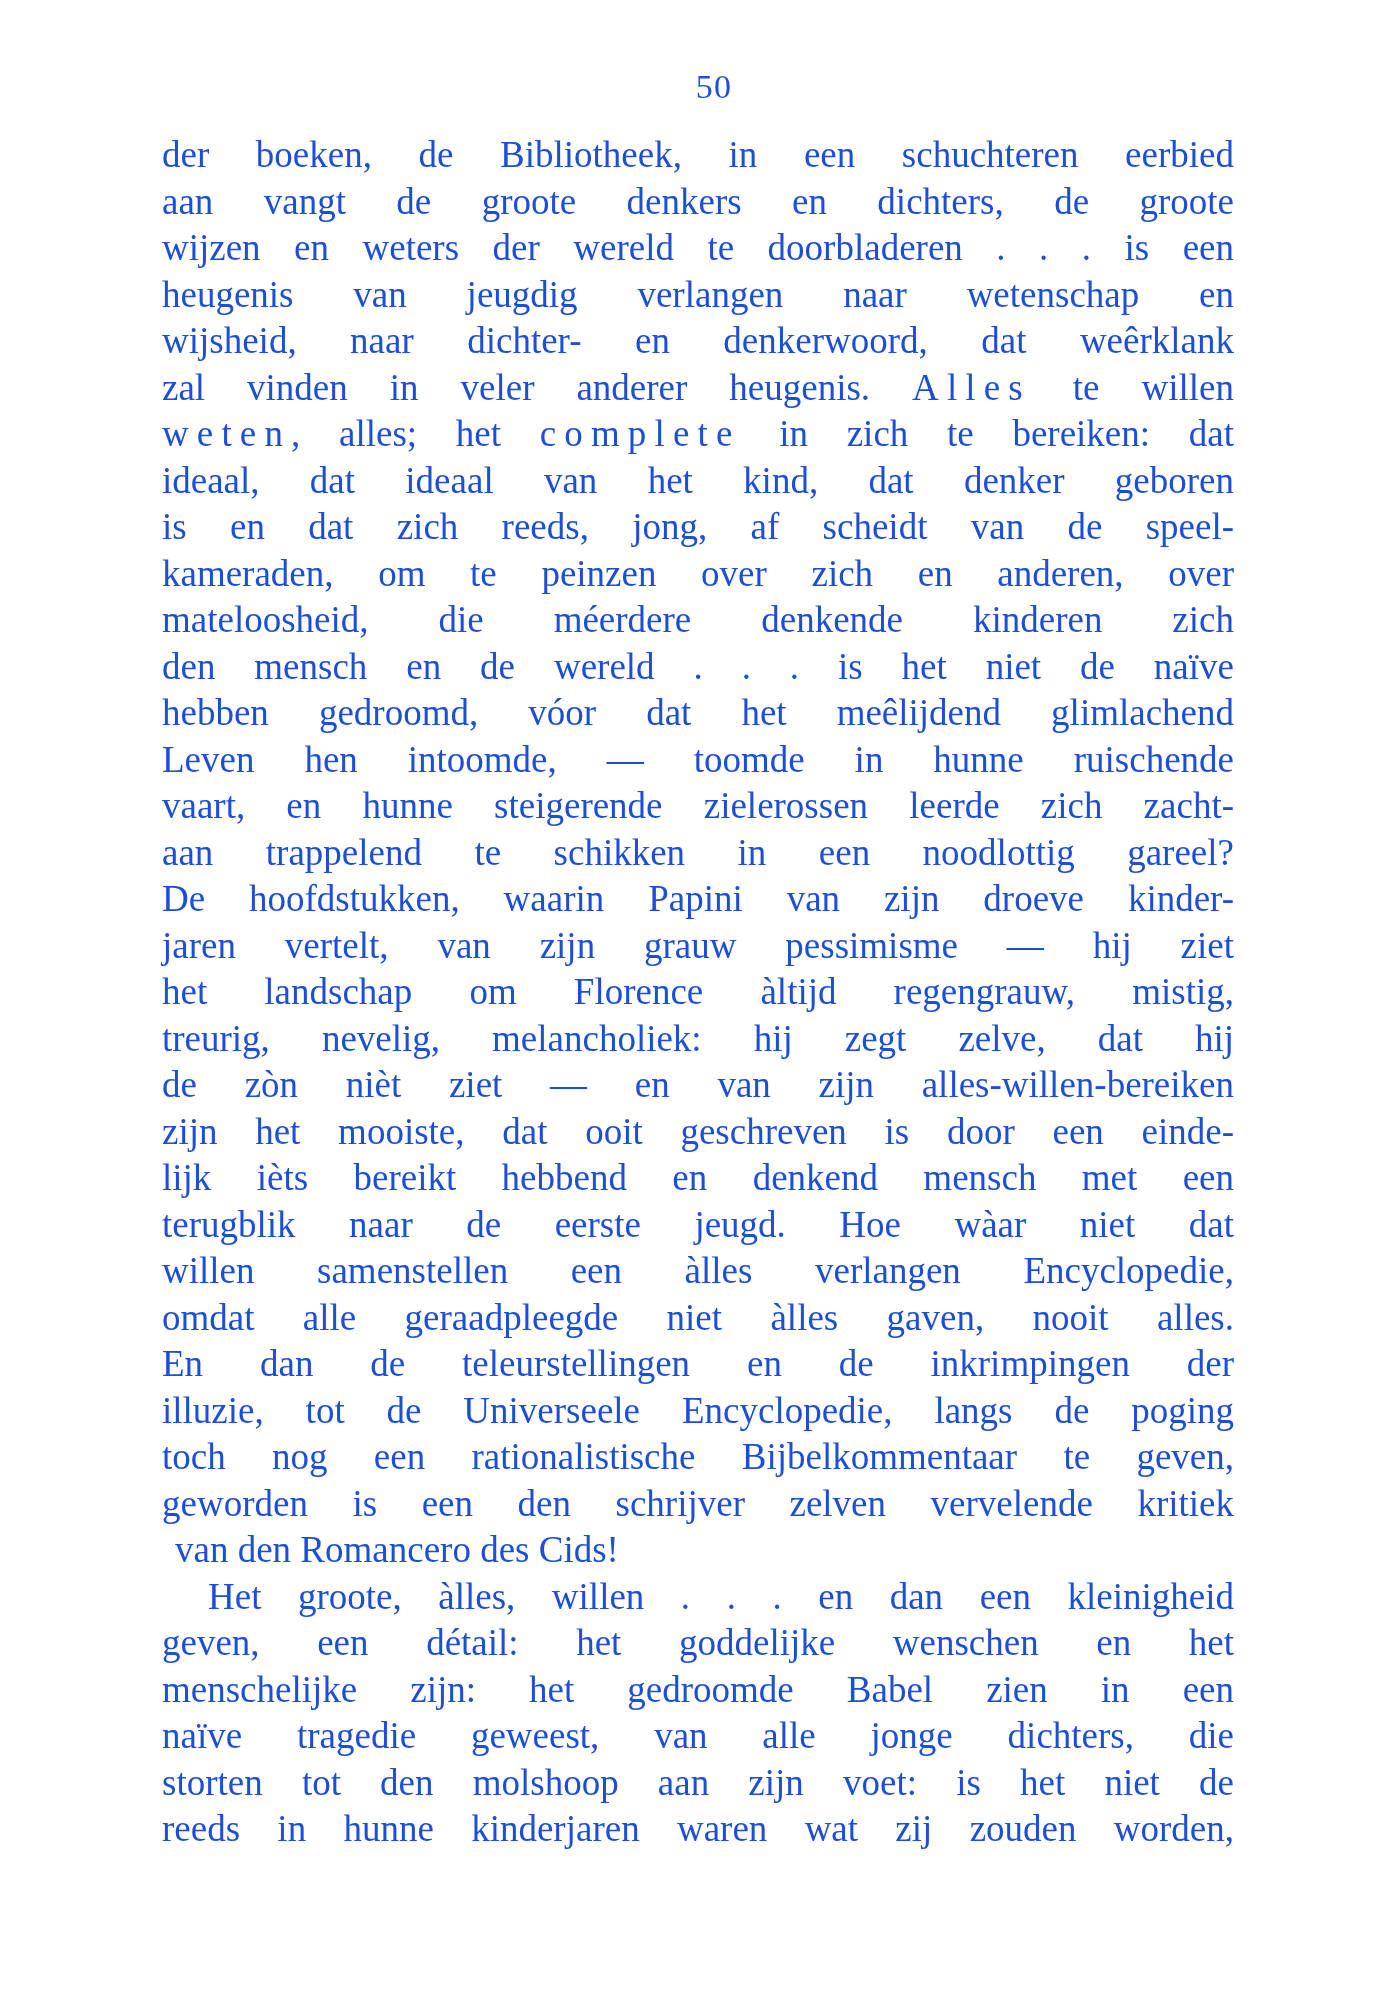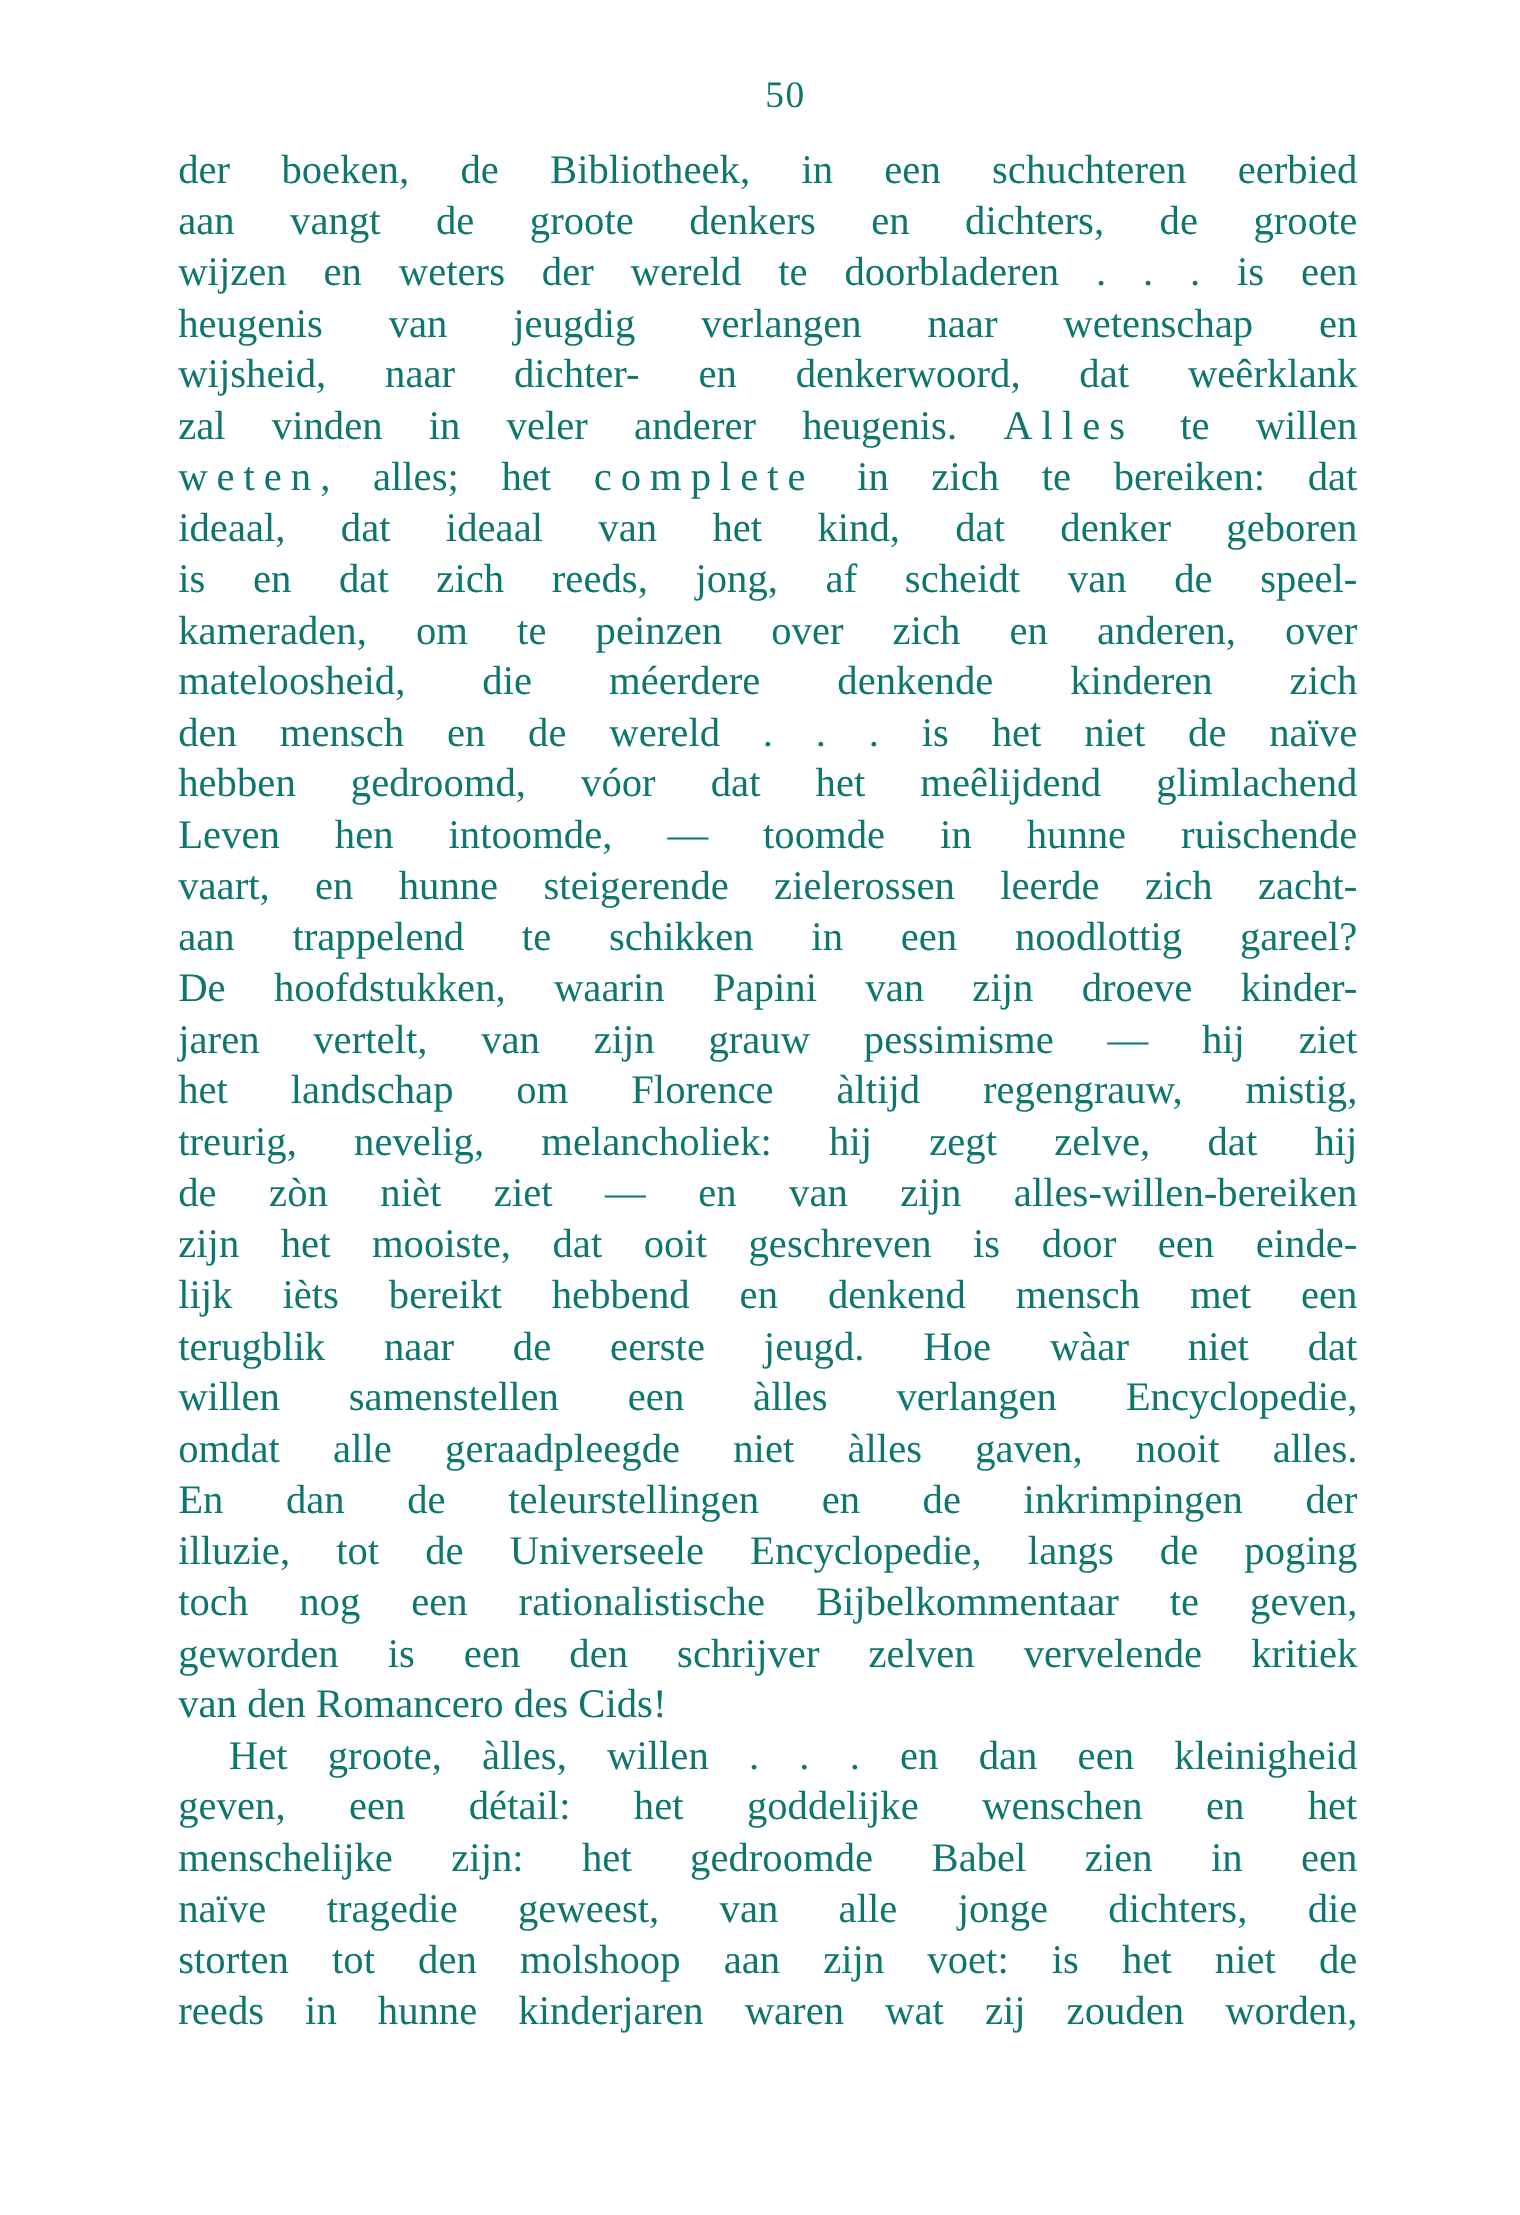--- a/index.html
+++ b/index.html
@@ -6,21 +6,21 @@
     margin: 0;
     padding: 0;
     background: #ffffff;
   }
   .page {
     position: relative;
     width: 1382px;
     height: 2014px;
     background: #ffffff;
     font-family: "Liberation Serif", "DejaVu Serif", serif;
-    color: #0f766e;
+    color: #1d4ed8;
     overflow: hidden;
   }
   .page-number {
     position: absolute;
     top: 70px;
     left: 178px;
     width: 1072px;
     text-align: center;
     font-size: 34px;
     line-height: 1;
@@ -35,20 +35,21 @@
   .line {
     height: 46.5px;
     line-height: 46.5px;
     font-size: 37px;
     text-align: justify;
     text-align-last: justify;
     overflow: visible;
   }
   .line.last-left {
     text-align-last: left;
+    margin-left: 13px;
   }
   .line.indent {
     text-indent: 46px;
   }
   .seg.letterspaced {
     letter-spacing: 0.22em;
   }
 </style>
 </head>
 <body>

